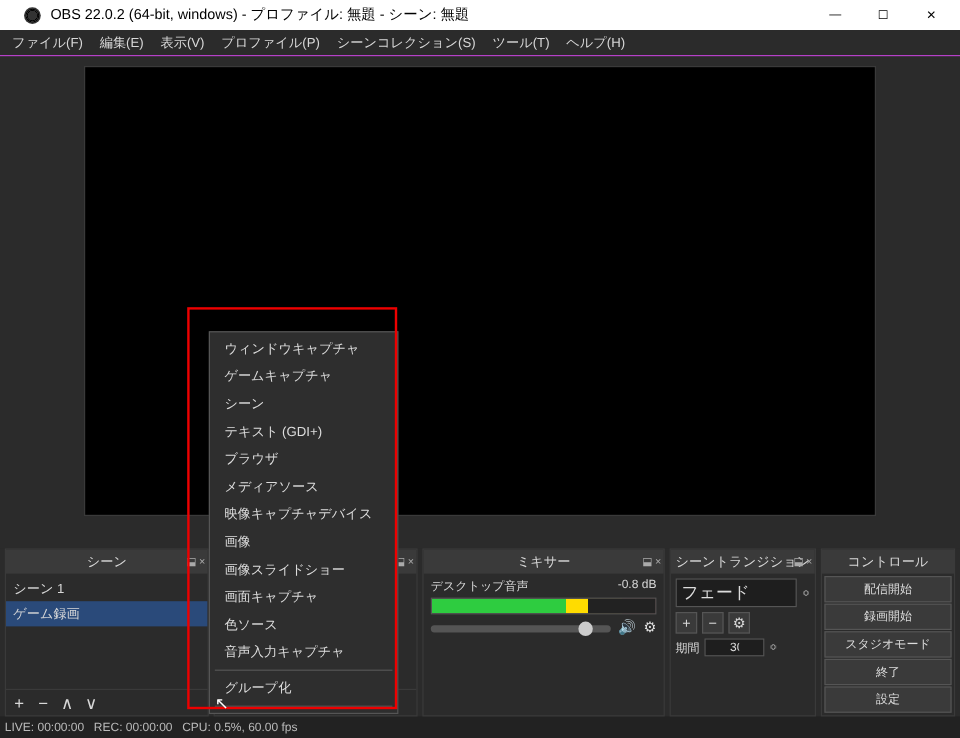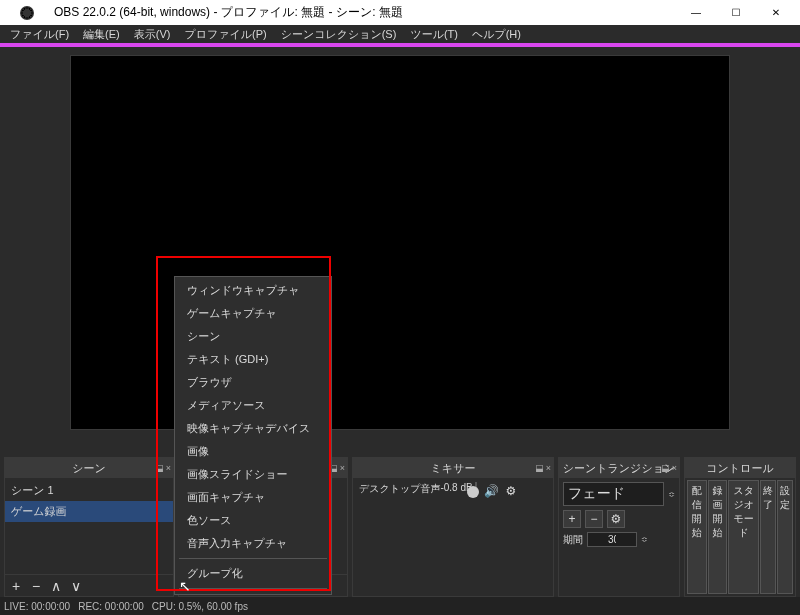--- a/index.html
+++ b/index.html
@@ -1,54 +1,54 @@
 <!DOCTYPE html>
 <html><head>
 <meta charset="utf-8">
 <style>
 * { box-sizing: border-box; margin: 0; padding: 0; font-family: "Segoe UI", "Meiryo", sans-serif; }
 body { width: 800px; height: 615px; background: #2b2b2b; color: #d8d8d8; font-size: 11px; overflow: hidden; position: relative; }
 .titlebar { height: 25px; background: #fff; color: #000; display: flex; align-items: center; padding: 0 4px 0 8px; font-size: 12px; }
-.titlebar .title { flex: 1; display: flex; align-items: center; gap: 20px; padding-left: 12px; }
+.titlebar .title { flex: 1; display: flex; align-items: center; gap: 8px; padding-left: 12px; }
 .titlebar .controls { display: flex; }
 .titlebar .ctl { width: 40px; height: 25px; display: flex; align-items: center; justify-content: center; font-family: "Segoe UI Symbol", sans-serif; font-size: 10px; }
-.menubar { height: 22px; background: #2b2b2b; display: flex; align-items: center; padding: 0 4px; gap: 2px; border-bottom: 4px solid #d946ef; }
+.menubar { height: 22px; background: #2b2b2b; display: flex; align-items: center; padding: 0 4px; gap: 2px; border-bottom: 1px solid #d946ef; }
 .menubar span { padding: 2px 6px; font-size: 11px; }
 .preview-area { height: 410px; background: #2b2b2b; display: flex; align-items: flex-start; justify-content: center; padding-top: 8px; }
 .preview-canvas { width: 660px; height: 375px; background: #000; border: 1px solid #3a3a3a; }
 .panels { height: 140px; display: flex; gap: 4px; padding: 0 4px; }
 .panel { background: #2b2b2b; border: 1px solid #3a3a3a; display: flex; flex-direction: column; }
 .panel-header { height: 20px; background: #3a3a3a; display: flex; align-items: center; justify-content: center; position: relative; font-size: 11px; }
 .panel-header .dock-btns { position: absolute; right: 2px; display: flex; gap: 2px; font-size: 9px; color: #aaa; }
 .panel-body { flex: 1; overflow: hidden; }
 .panel-footer { height: 22px; display: flex; align-items: center; gap: 6px; padding: 0 4px; border-top: 1px solid #3a3a3a; }
 .panel-footer .btn { width: 14px; text-align: center; font-size: 14px; line-height: 14px; cursor: pointer; }
 .scenes { width: 170px; }
 .sources { width: 170px; }
 .mixer { flex: 1; }
 .transitions { width: 122px; }
 .controls-panel { width: 112px; }
 .scene-list { padding: 2px 0; }
 .scene-item { padding: 3px 6px; font-size: 11px; }
 .scene-item.selected { background: #2a4a7a; }
 .mixer-body { padding: 4px 6px; }
-.mixer-item { display: flex; gap: 2px; }
+.mixer-item { display: flex; flex-direction: column; gap: 2px; }
 .mixer-label-row { display: flex; justify-content: space-between; font-size: 10px; }
 .mixer-meter { height: 14px; border: 1px solid #555; background: linear-gradient(to right, #2ecc40 0%, #2ecc40 60%, #ffdc00 60%, #ffdc00 85%, #ff4136 85%, #ff4136 100%); position: relative; }
 .mixer-meter::after { content:""; position:absolute; right:0; top:0; bottom:0; width:30%; background:#222; }
 .mixer-slider { height: 6px; background: #555; border-radius: 3px; position: relative; margin-top: 4px; }
 .mixer-slider::after { content:""; position:absolute; right:10%; top:-3px; width:12px; height:12px; background:#ccc; border-radius:50%; }
 .mixer-icons { display: flex; gap: 6px; color: #ddd; margin-top: 2px; font-size: 12px; justify-content: flex-end; }
 .transitions-body { padding: 4px; display: flex; flex-direction: column; gap: 4px; }
 .trans-row { display: flex; align-items: center; gap: 4px; }
 .trans-select { flex: 1; background: #1e1e1e; border: 1px solid #555; padding: 2px 4px; font-size: 14px; color: #ddd; }
 .trans-btn { width: 18px; height: 18px; background: #3a3a3a; border: 1px solid #555; display: flex; align-items: center; justify-content: center; font-size: 12px; }
 .trans-label { font-size: 10px; }
 .trans-input { width: 50px; background: #1e1e1e; border: 1px solid #555; padding: 1px 20px; font-size: 10px; color: #ddd; }
-.controls-body { display: flex; flex-direction: row; gap: 1px; padding: 2px; }
+.controls-body { display: flex; flex-direction: column; gap: 1px; padding: 2px; }
 .control-btn { background: #3a3a3a; border: 1px solid #555; padding: 3px 2px; font-size: 10px; text-align: center; color: #ddd; }
 .statusbar { height: 18px; background: #222; display: flex; align-items: center; gap: 8px; padding: 0 4px; font-size: 10px; color: #bbb; }
 .context-menu { position: absolute; left: 174px; top: 276px; width: 158px; background: #2e2e2e; border: 1px solid #555; z-index: 100; padding: 2px 0; font-size: 11px; }
 .context-menu .menu-item { padding: 4px 12px; display: flex; justify-content: space-between; align-items: center; color: #ddd; }
 .context-menu .sep { height: 1px; background: #555; margin: 3px 4px; }
 .red-box { position: absolute; left: 156px; top: 256px; width: 175px; height: 335px; border: 2px solid #e00; z-index: 200; pointer-events: none; }
 .cursor { position: absolute; left: 179px; top: 578px; z-index: 201; color: #fff; font-size: 14px; pointer-events: none; }
 .obs-icon { width: 14px; height: 14px; border-radius: 50%; background: radial-gradient(circle, #333 40%, #000 42%, #333 50%, #000 52%, #333 60%); display: inline-block; }
 </style>
 </head>

